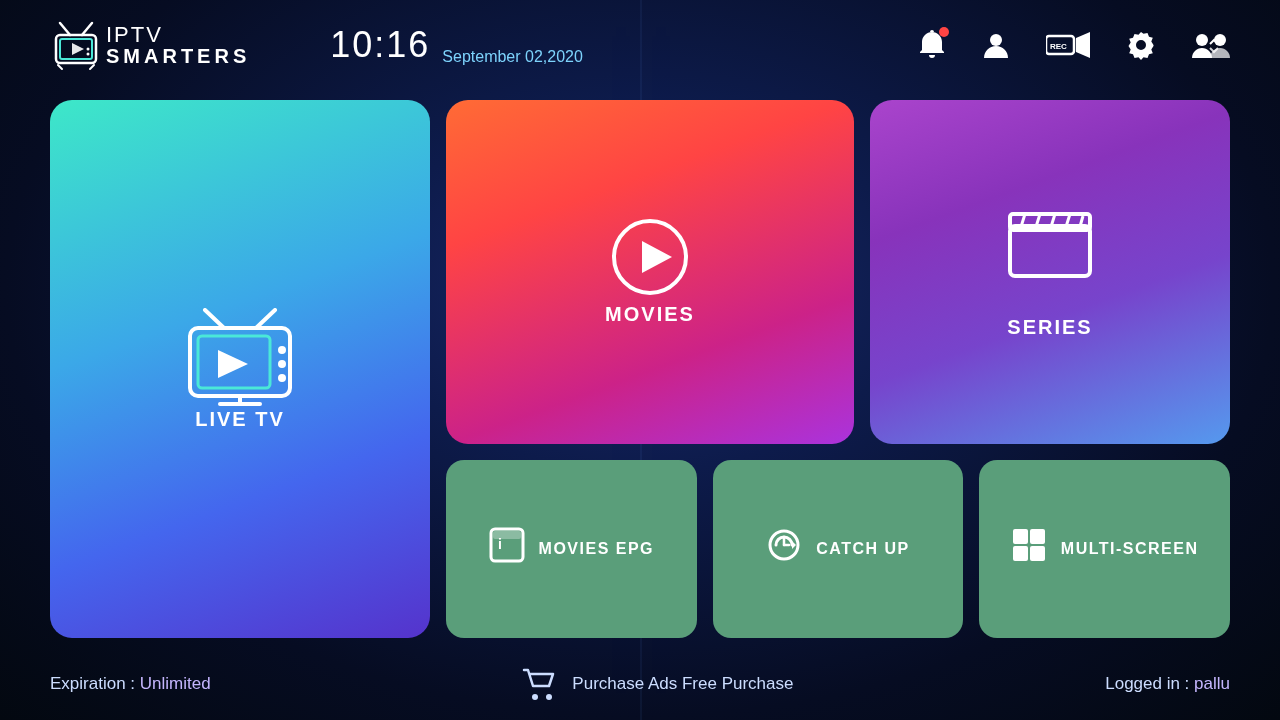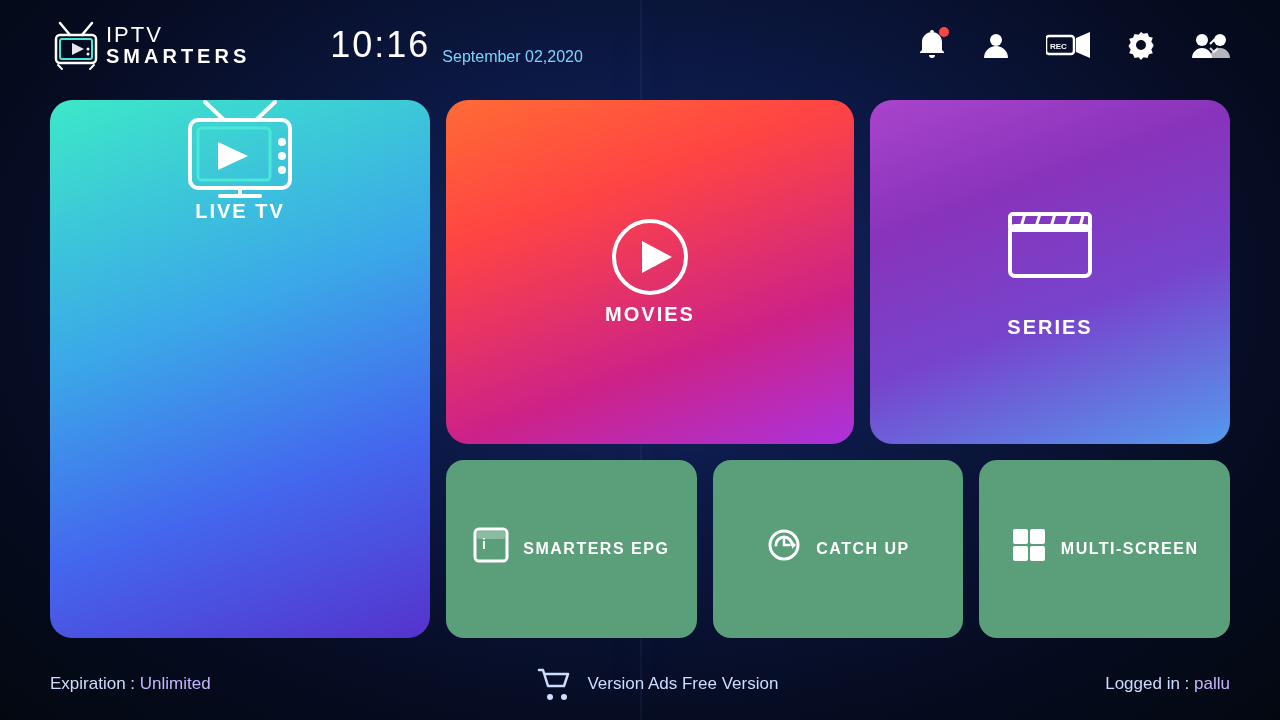--- a/index.html
+++ b/index.html
@@ -151,21 +151,21 @@
 
     
     .card-live-tv {
       grid-row: 1 / 3;
       grid-column: 1;
       border-radius: 22px;
       background: linear-gradient(160deg, #3de8c8 0%, #3ba8e8 40%, #4466ee 70%, #5533cc 100%);
       display: flex;
       flex-direction: column;
       align-items: center;
-      justify-content: flex-start;
+      justify-content: center;
       cursor: pointer;
       min-height: 350px;
     }
 
     
     .card-movies {
       grid-row: 1;
       grid-column: 2;
       border-radius: 22px;
       background: linear-gradient(160deg, #ff6b35 0%, #ff4444 30%, #cc2288 70%, #aa33dd 100%);
@@ -418,21 +418,21 @@
     <div class="bottom-row">
 
       <div class="card-small">
         <div class="small-card-icon">
           <svg width="36" height="36" viewBox="0 0 36 36" fill="white">
             <rect x="2" y="2" width="32" height="32" rx="4" fill="none" stroke="white" stroke-width="3"></rect>
             <text x="9" y="22" font-size="14" fill="white" font-family="Arial" font-weight="bold">i</text>
             <rect x="4" y="4" width="28" height="8" rx="2" fill="white" opacity="0.3"></rect>
           </svg>
         </div>
-        <span class="card-label">SMARTERS EPG</span>
+        <span class="card-label">MOVIES EPG</span>
       </div>
 
       <div class="card-small">
         <div class="small-card-icon">
           <svg width="36" height="36" viewBox="0 0 36 36" fill="white">
             <circle cx="18" cy="18" r="14" fill="none" stroke="white" stroke-width="3"></circle>
 
             <path d="M10 18 A8 8 0 0 1 26 18" fill="none" stroke="white" stroke-width="3" stroke-linecap="round"></path>
             <polygon points="26,14 26,22 30,18" fill="white"></polygon>
 
@@ -465,21 +465,21 @@
         <span>Expiration : </span><strong>Unlimited</strong>
       </span>
     </div>
 
     <div class="footer-center">
       <svg width="36" height="32" viewBox="0 0 36 32" fill="#ccddff">
         <circle cx="13" cy="29" r="3"></circle>
         <circle cx="27" cy="29" r="3"></circle>
         <path d="M2 2h4l5 16h16l4-12H8" fill="none" stroke="#ccddff" stroke-width="2.5" stroke-linecap="round" stroke-linejoin="round"></path>
       </svg>
-      <span class="footer-center-text">Version Ads Free Version</span>
+      <span class="footer-center-text">Purchase Ads Free Purchase</span>
     </div>
 
     <div>
       <span class="footer-text">
         <span>Logged in : </span><strong>pallu</strong>
       </span>
     </div>
 
   </div>
 

